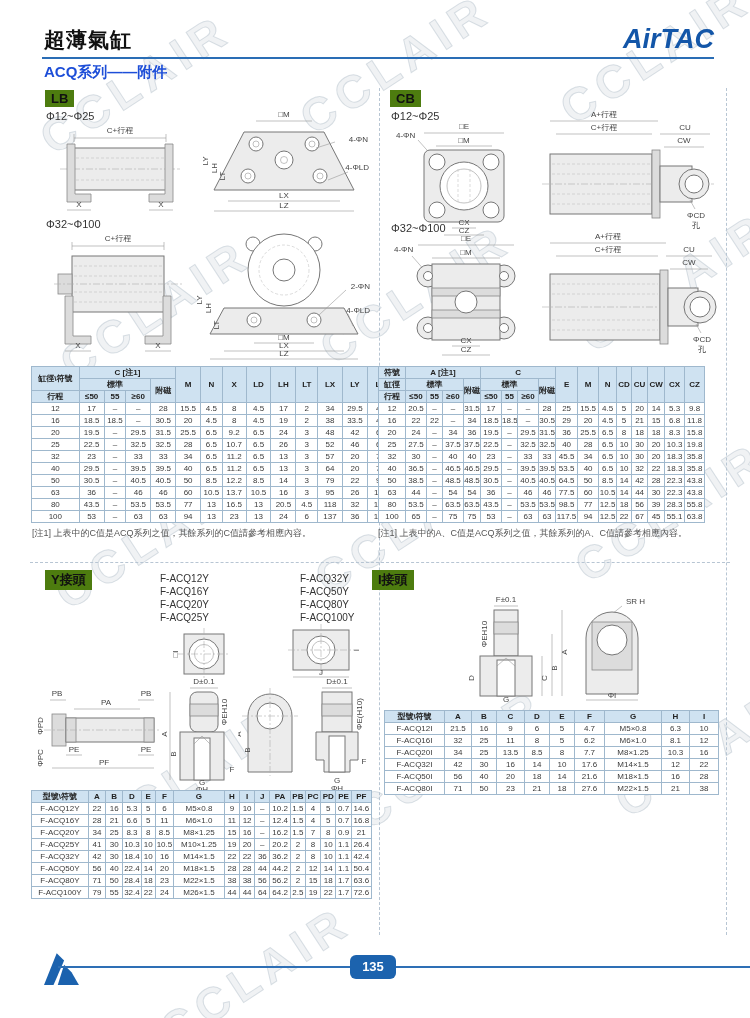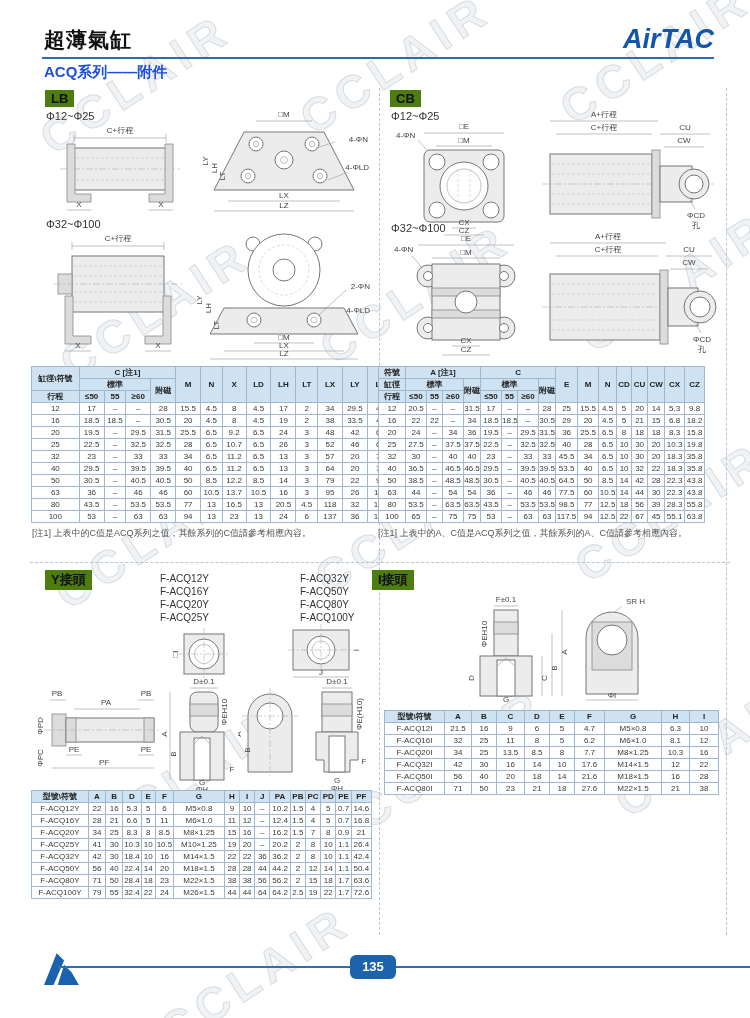--- a/index.html
+++ b/index.html
@@ -554,21 +554,21 @@
         <td>18.5</td>
         <td>–</td>
         <td>30.5</td>
         <td>29</td>
         <td>20</td>
         <td>4.5</td>
         <td>5</td>
         <td>21</td>
         <td>15</td>
         <td>6.8</td>
-        <td>18.2</td>
+        <td>11.8</td>
       </tr>
       <tr>
         <td>20</td>
         <td>24</td>
         <td>–</td>
         <td>34</td>
         <td>36</td>
         <td>19.5</td>
         <td>–</td>
         <td>29.5</td>

